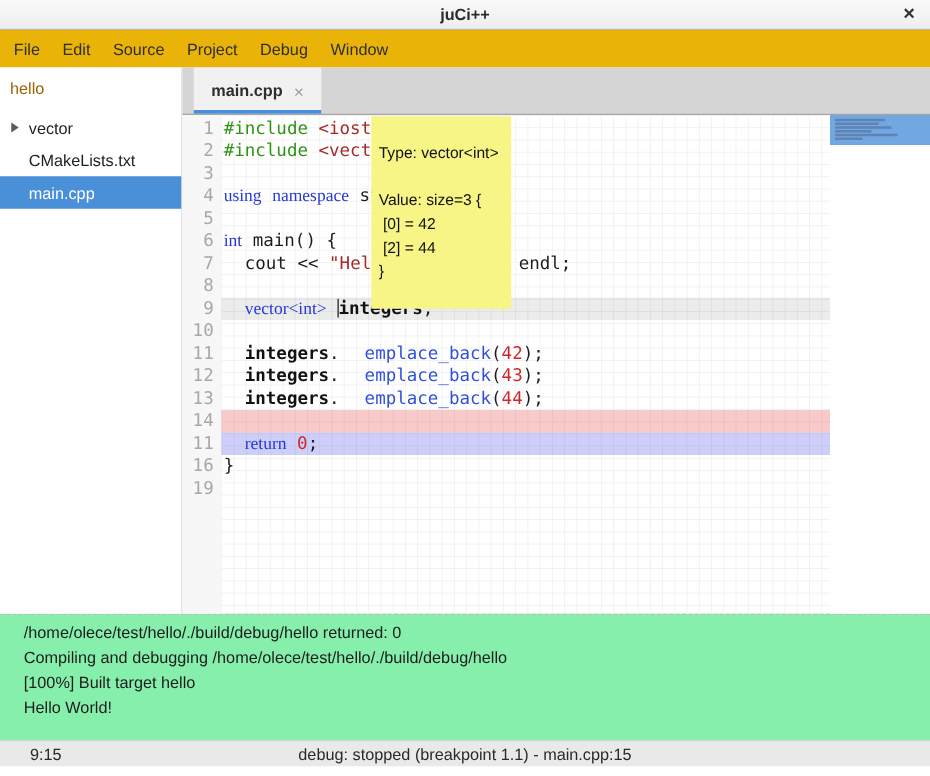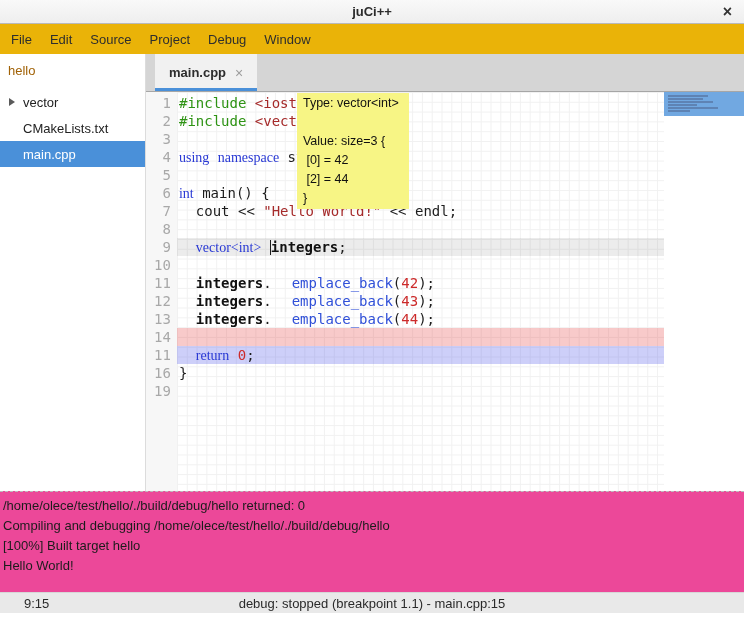--- a/index.html
+++ b/index.html
@@ -63,30 +63,30 @@
   .seg-pp { color:var(--pp); }
   .seg-inc { color:var(--inc); }
   .seg-str { color:var(--str); }
   .seg-num { color:var(--num); }
   .seg-fn { color:var(--fn);margin-left:20px; }
   .seg-var { font-weight:bold; color:#111; }
   .caret { display:inline-block; width:0; height:15px; border-left:1px solid #1a1a1a; vertical-align:-3px; }
   
   .tooltip {
     position:absolute; left:120px; top:1px; width:112px; z-index:5;
-    background:var(--tooltip); padding:1px 6px; color:#111;
+    background:var(--tooltip); padding:20px 6px; color:#111;
     font-family:"Liberation Sans", sans-serif; font-size:12.5px; line-height:19px;
   }
   .tooltip-line { white-space:pre; min-height:19px; }
   
   .minimap { width:80px; background:#fff; position:relative; }
   .minimap-view { position:absolute; top:0; left:0; right:0; height:24px; background:var(--accent); opacity:0.78; padding:2px 4px; }
   .mini-bar { height:2px; margin:1px 0; background:rgba(20,40,90,0.45); }
   
-  .console { height:101px; background:#ec4899; border-top:1px dashed #bdbdbd; padding:4px 3px; line-height:20px; }
+  .console { height:101px; background:#86efac; border-top:1px dashed #bdbdbd; padding:4px 19px; line-height:20px; }
   .console-line { white-space:pre; }
   
   .statusbar { height:21px; background:#e9e9e9; border-top:1px solid #d7d7d7; position:relative; display:flex; align-items:center; }
   .status-time { padding-left:24px; color:#2a2a2a; }
   .status-center { position:absolute; left:0; right:0; text-align:center; color:#2a2a2a; }
 </style>
 </head>
 <body style="--accent: #4a90d9; --kw: #2838d4; --pp: #2e9314; --inc: #a52a2a; --str: #a52a2a; --num: #cc2a2a; --fn: #3050d8; --tooltip: #f7f585;">
 
 <div class="titlebar">

